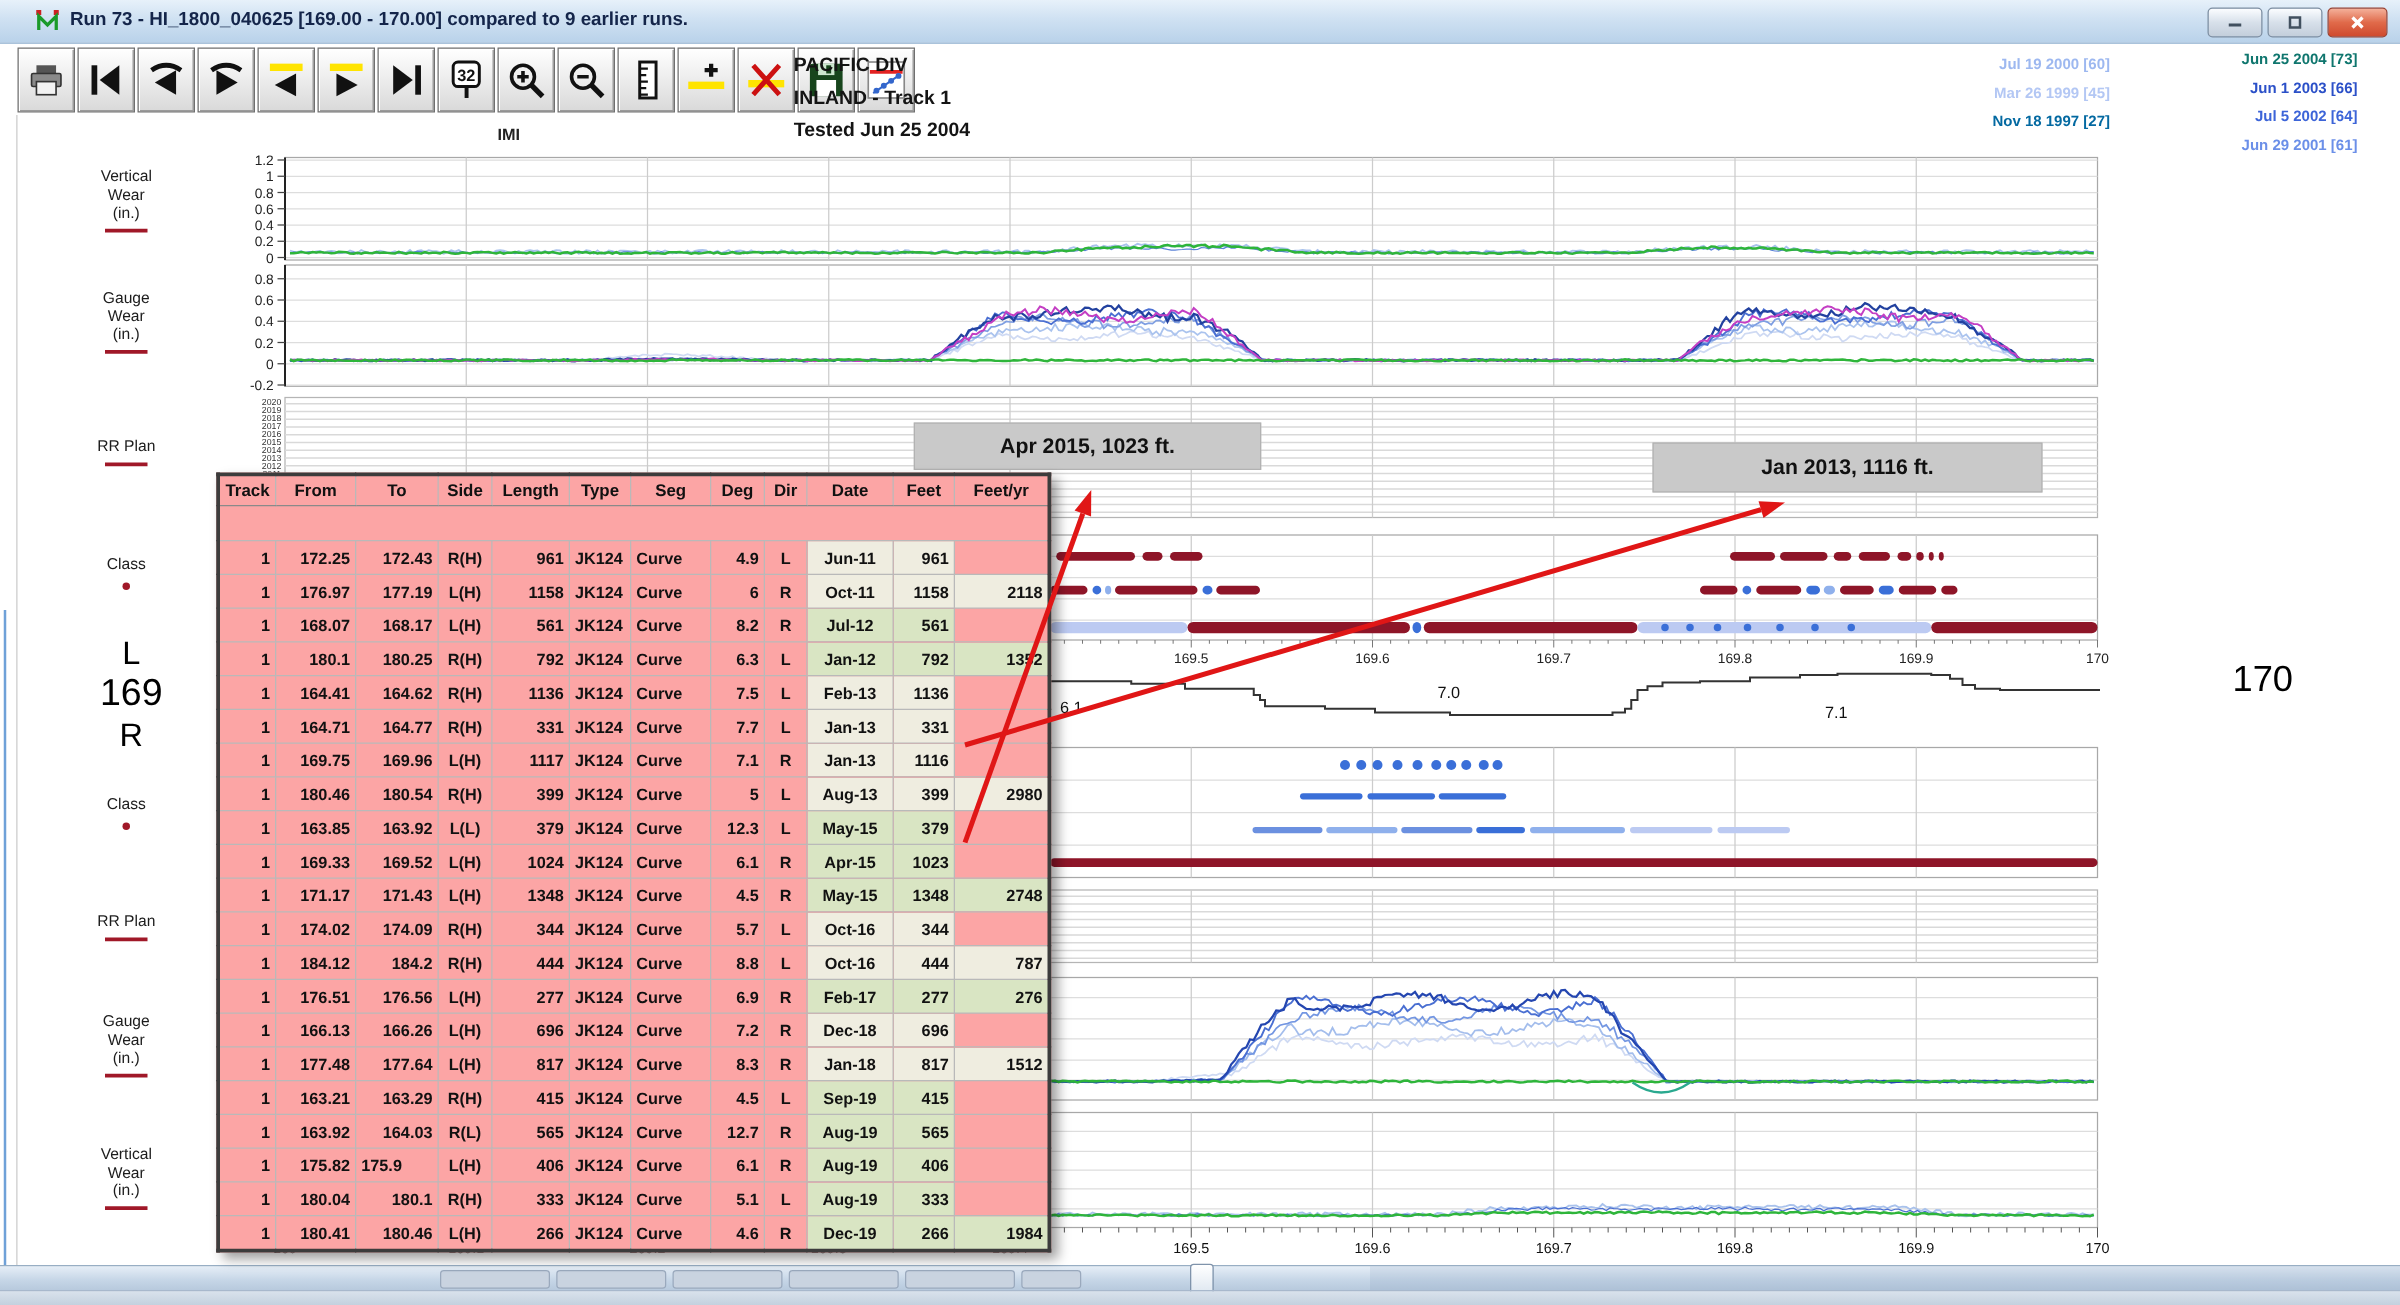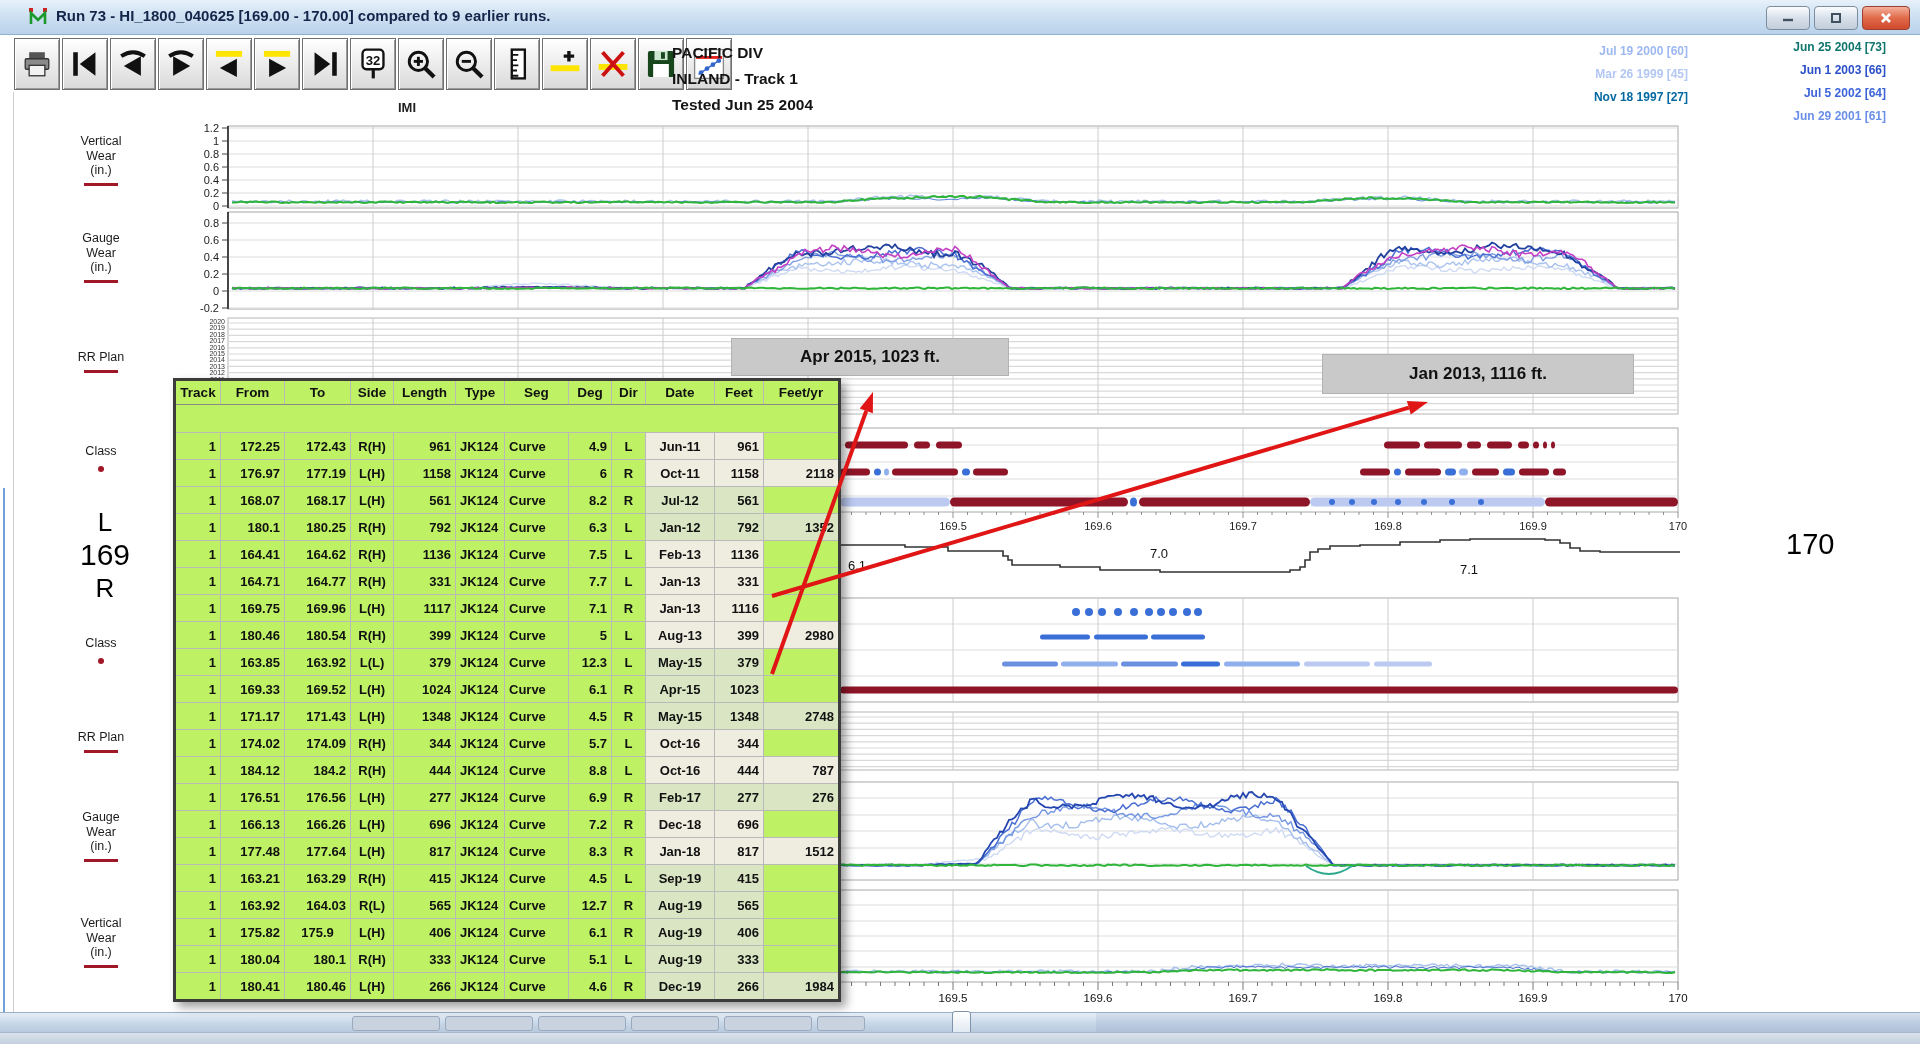--- a/index.html
+++ b/index.html
@@ -12,37 +12,37 @@
   .winbtns{position:absolute;right:10px;top:6px;display:flex;gap:4px;}
   .wb{width:42px;height:22px;border:1px solid #7d8da0;border-radius:4px;
     background:linear-gradient(#fbfdff,#d7e0ea 50%,#c3cedb);display:flex;align-items:center;justify-content:center;}
   .wb.close{width:46px;background:linear-gradient(#f4b09a,#e06a4a 50%,#cf4a2e);border-color:#9a4030;}
   
   #toolbar{position:absolute;left:14px;top:38px;height:52px;display:flex;}
   .tbtn{width:44px;height:50px;margin-right:2px;border:1px solid #6f6f6f;background:linear-gradient(#ffffff,#d9d9d9);
     box-shadow:inset 1px 1px 0 #ffffff, inset -1px -1px 0 #9a9a9a;display:flex;align-items:center;justify-content:center;}
   .tbtn svg{width:34px;height:34px;}
   
-  .hdr{position:absolute;left:672px;top:40px;font-size:15.5px;font-weight:bold;color:#141414;line-height:26px;}
+  .hdr{position:absolute;left:635px;top:40px;font-size:15.5px;font-weight:bold;color:#141414;line-height:26px;}
   .imi{position:absolute;left:398px;top:100px;font-size:13px;font-weight:600;color:#222;}
   
   .lg-item{position:absolute;font-size:12px;font-weight:bold;white-space:nowrap;text-align:right;width:170px;}
   
   .callout{position:absolute;background:#c9c9c9;border:1px solid #b2b2b2;color:#111;
     display:flex;align-items:center;justify-content:center;font-size:17px;font-weight:600;z-index:6;}
   
   .plabel{position:absolute;left:58px;width:86px;text-align:center;font-size:12.5px;color:#1c1c1c;line-height:14.5px;z-index:5;}
   .plabel .ul{width:34px;height:3.5px;background:#a01828;margin:5px auto 0;}
   .plabel .dot{width:6px;height:6px;border-radius:50%;background:#a01828;margin:7px auto 0;}
   .bigL{position:absolute;left:60px;top:506px;width:90px;text-align:center;color:#000;z-index:5;}
   .bigL .l1,.bigL .l3{font-size:26px;line-height:32px;}
   .bigL .l2{font-size:30px;line-height:34px;}
   .bigR{position:absolute;left:1786px;top:528px;font-size:29px;color:#000;z-index:5;}
   
-  #segtable{position:absolute;border-collapse:collapse;table-layout:fixed;background:#bef264;z-index:7;
+  #segtable{position:absolute;border-collapse:collapse;table-layout:fixed;background:#fca5a5;z-index:7;
     border:3px solid #3c3c3c;box-shadow:5px 5px 9px rgba(0,0,0,0.38);font-size:13px;font-weight:bold;color:#111;}
   #segtable td{border:1px solid #b9b9b9;padding:0 4px;height:26px;overflow:hidden;white-space:nowrap;}
   #segtable tr.hd td{height:23px;border-bottom:1px solid #8a8a8a;text-align:center;font-size:13.5px;}
   #segtable td.cream{background:#efede0;margin-left:20px;}
   #segtable td.green{background:#d9e5c3;}
   svg#scene{position:absolute;left:0;top:0;z-index:2;}
   svg#arrows{position:absolute;left:0;top:0;z-index:9;pointer-events:none;}
   
   .scroll{position:absolute;left:0;top:1012px;width:1920px;height:20px;
     background:linear-gradient(#e6eef7,#c6d6e7 55%,#b6c8dc);border-top:1px solid #98aec4;z-index:4;}
@@ -1051,21 +1051,21 @@
           <td style="text-align: left;">Curve</td>
           <td style="text-align: right;">12.7</td>
           <td style="text-align: center;">R</td>
           <td class="green" style="text-align: center;">Aug-19</td>
           <td class="green" style="text-align: right;">565</td>
           <td style="text-align: right;"></td>
         </tr>
         <tr>
           <td style="text-align: right;">1</td>
           <td style="text-align: right;">175.82</td>
-          <td style="text-align: center;">175.9</td>
+          <td style="text-align: left;">175.9</td>
           <td style="text-align: center;">L(H)</td>
           <td style="text-align: right;">406</td>
           <td style="text-align: left;">JK124</td>
           <td style="text-align: left;">Curve</td>
           <td style="text-align: right;">6.1</td>
           <td style="text-align: center;">R</td>
           <td class="green" style="text-align: center;">Aug-19</td>
           <td class="green" style="text-align: right;">406</td>
           <td style="text-align: right;"></td>
         </tr>

